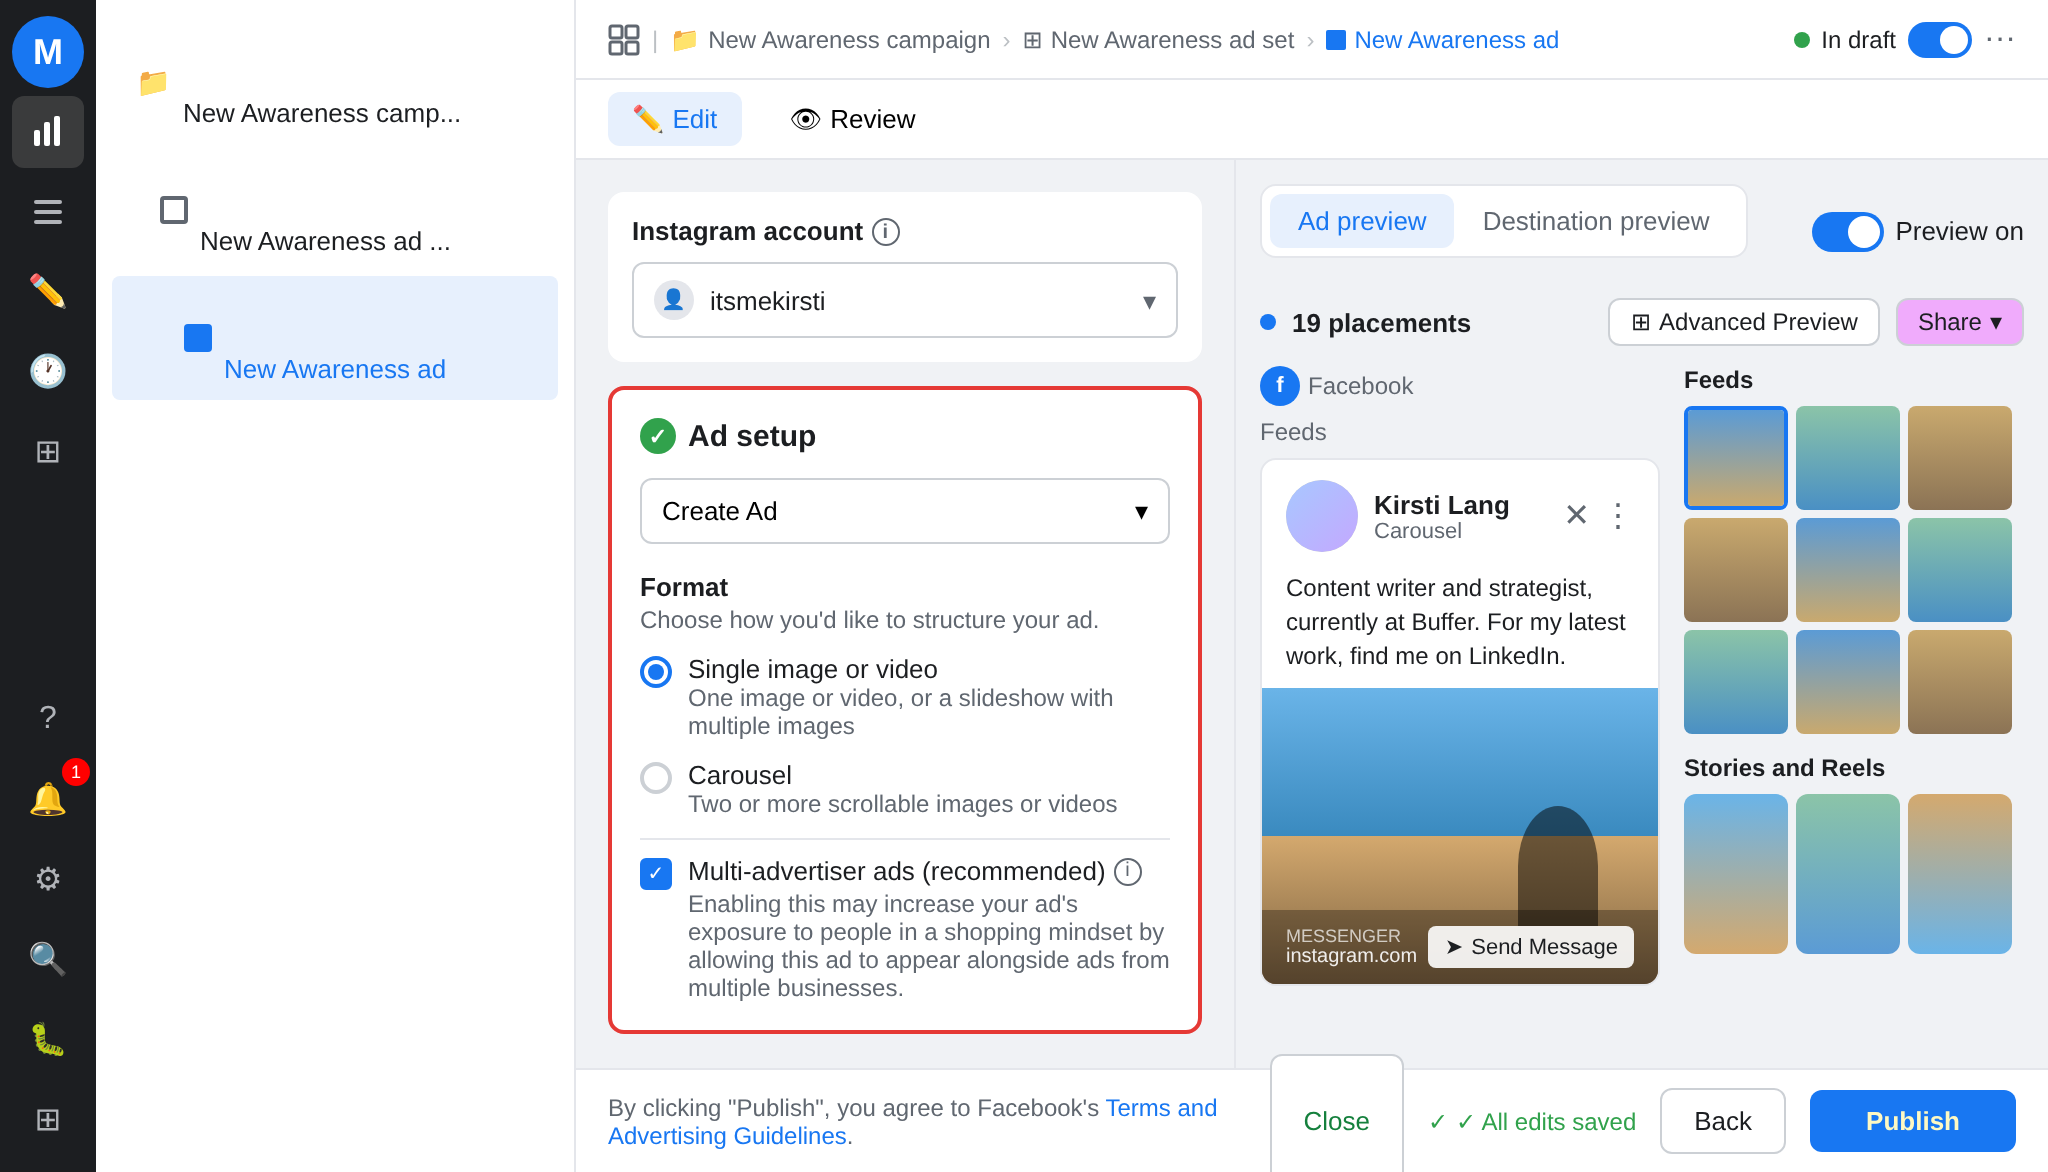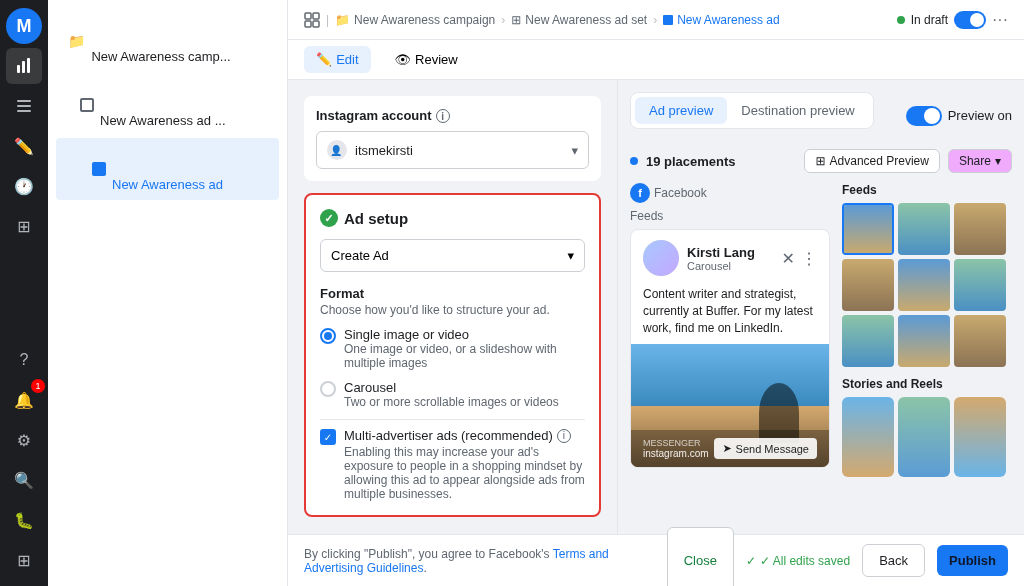--- a/index.html
+++ b/index.html
@@ -260,21 +260,21 @@
       padding: 10px 12px;
       display: flex; align-items: center; gap: 8px;
     }
     .feed-avatar { width: 36px; height: 36px; border-radius: 50%; background: #ccd0d5; overflow: hidden; display: flex; align-items: center; justify-content: center; }
     .feed-avatar-img { width: 36px; height: 36px; border-radius: 50%; background: linear-gradient(135deg, #a8c8ff, #c4a8ff); }
     .feed-user-info { flex: 1; }
     .feed-username { font-size: 13px; font-weight: 600; color: #1c1e21; }
     .feed-sponsored { font-size: 11px; color: #606770; }
     .feed-actions { display: flex; gap: 6px; color: #606770; font-size: 16px; }
     .feed-body-text { padding: 0 12px 8px; font-size: 12px; color: #1c1e21; line-height: 1.4; }
-    .feed-image { width: 100%; height: 123px; background: linear-gradient(to bottom, #5b9bd5 0%, #4a90c4 30%, #c9a96e 60%, #8b7355 100%); position: relative; }
+    .feed-image { width: 100%; height: 148px; background: linear-gradient(to bottom, #5b9bd5 0%, #4a90c4 30%, #c9a96e 60%, #8b7355 100%); position: relative; }
     .feed-image-overlay { position: absolute; bottom: 0; left: 0; right: 0; padding: 8px 12px; background: rgba(0,0,0,0.3); display: flex; align-items: center; justify-content: space-between; }
     .feed-send-btn { display: flex; align-items: center; gap: 4px; background: rgba(255,255,255,0.9); padding: 4px 8px; border-radius: 4px; font-size: 11px; color: #1c1e21; font-weight: 500; }
     .feeds-label { font-size: 12px; font-weight: 600; color: #1c1e21; margin-bottom: 6px; }
     .thumb-row { display: flex; gap: 4px; }
     .thumb { width: 52px; height: 52px; border-radius: 4px; background: linear-gradient(135deg, #5b9bd5, #8bc4a8); flex-shrink: 0; overflow: hidden; }
     .thumb.selected { border: 2px solid #1877f2; }
     .thumb-img { width: 100%; height: 100%; background: linear-gradient(to bottom, #5b9bd5, #c9a96e); }
     .thumb-img.alt1 { background: linear-gradient(to bottom, #8bc4a8, #4a90c4); }
     .thumb-img.alt2 { background: linear-gradient(to bottom, #c9a96e, #8b7355); }
 
@@ -301,22 +301,22 @@
       flex-shrink: 0;
       height: 52px;
     }
     .bottom-text { font-size: 12px; color: #606770; flex: 1; }
     .bottom-text a { color: #1877f2; text-decoration: none; }
     .back-btn {
       padding: 8px 16px; border-radius: 6px; border: 1px solid #ccd0d5;
       background: #fff; cursor: pointer; font-size: 13px; font-weight: 500; color: #1c1e21;
     }
     .publish-btn {
-      padding: 8px 12px; border-radius: 6px; border: none;
-      background: #1877f2; cursor: pointer; font-size: 13px; font-weight: 600; color: #0f172a;
+      padding: 8px 28px; border-radius: 6px; border: none;
+      background: #1877f2; cursor: pointer; font-size: 13px; font-weight: 600; color: #fef9c3;
     }
     .saved-text { font-size: 12px; color: #31a24c; display: flex; align-items: center; gap: 4px; }
     .close-btn {
       padding: 25px 16px; border-radius: 6px; border: 1px solid #ccd0d5;
       background: #fff; cursor: pointer; font-size: 13px; font-weight: 500; color: #15803d;
     }
 
     .info-circle { display: inline-flex; align-items: center; justify-content: center; width: 14px; height: 14px; border-radius: 50%; border: 1px solid #606770; color: #606770; font-size: 10px; cursor: pointer; }
   </style>
 </head>

